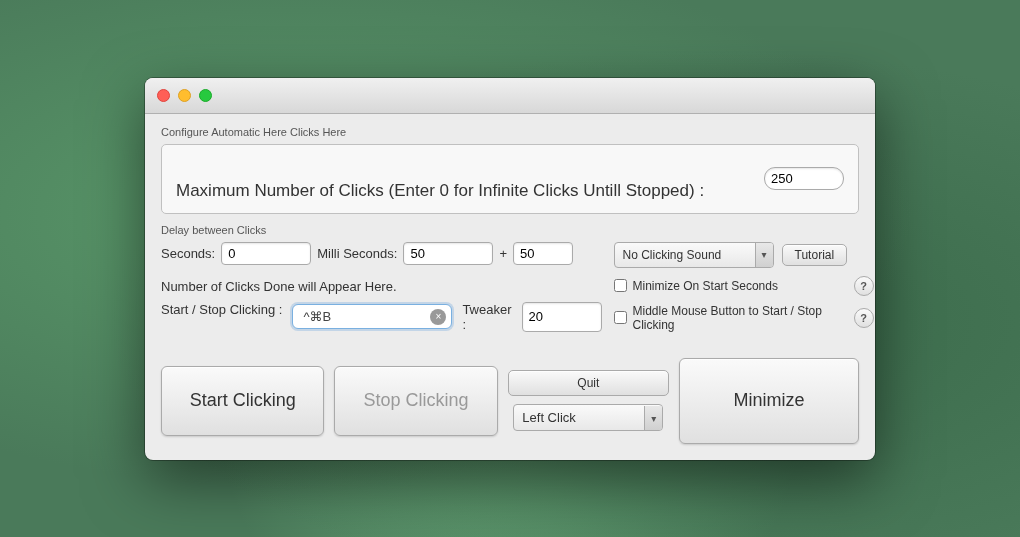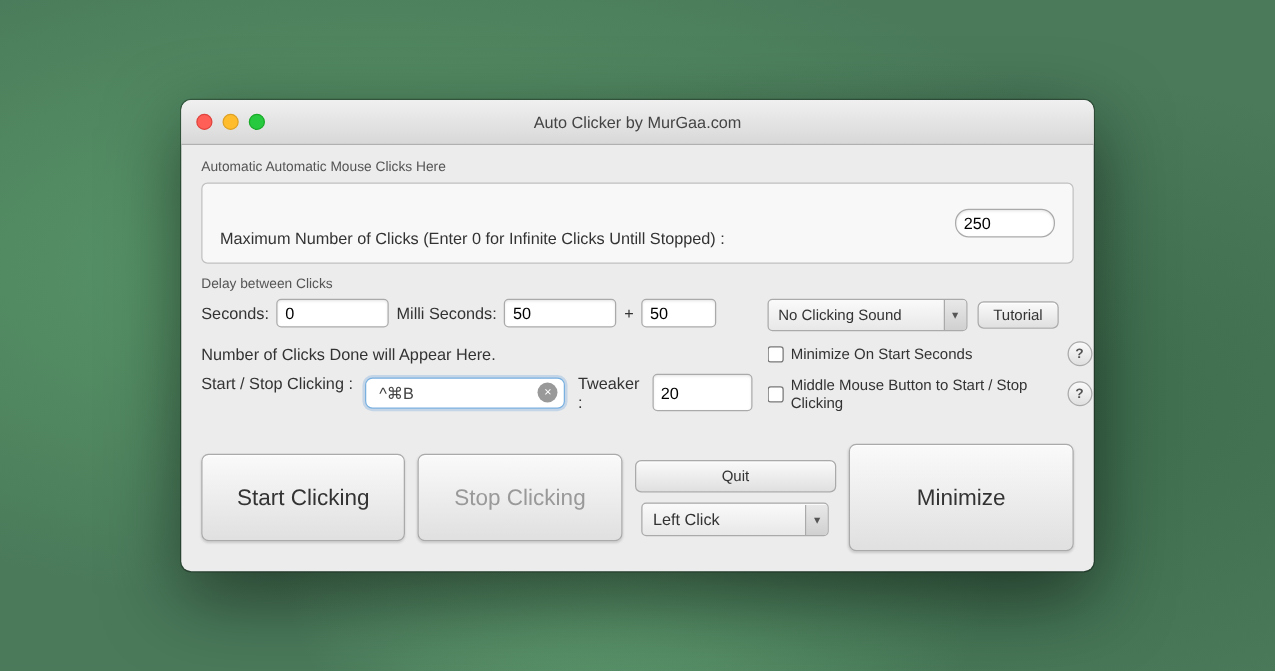--- a/index.html
+++ b/index.html
@@ -83,21 +83,21 @@
 
     .max-clicks-row {
       display: flex;
       align-items: center;
       font-size: 13px;
       color: #333;
     }
 
     .max-clicks-label {
       flex: 1;
-      font-size: 13px;
+      font-size: 17px;
       margin-top: 24px;
     }
 
     .text-input {
       border: 1px solid #aaa;
       border-radius: 4px;
       padding: 3px 6px;
       font-size: 13px;
       background: white;
       outline: none;
@@ -289,26 +289,25 @@
 <body>
 
 <div class="window">
 
   <div class="titlebar">
     <div class="traffic-lights">
       <div class="traffic-light tl-close"></div>
       <div class="traffic-light tl-minimize"></div>
       <div class="traffic-light tl-maximize"></div>
     </div>
-    <span class="titlebar-title">Auto Clicker by MurGaa.com</span>
   </div>
 
   <div class="content">
 
-    <div class="section-label">Automatic Automatic Mouse Clicks Here</div>
+    <div class="section-label">Configure Automatic Here Clicks Here</div>
 
     <div class="panel">
       <div class="max-clicks-row">
         <span class="max-clicks-label">Maximum Number of Clicks (Enter 0 for Infinite Clicks Untill Stopped) :</span>
         <input class="text-input max-clicks-input" type="text" value="250" style="">
       </div>
     </div>
 
     <div class="delay-section">
       <div class="section-label">Delay between Clicks</div>

